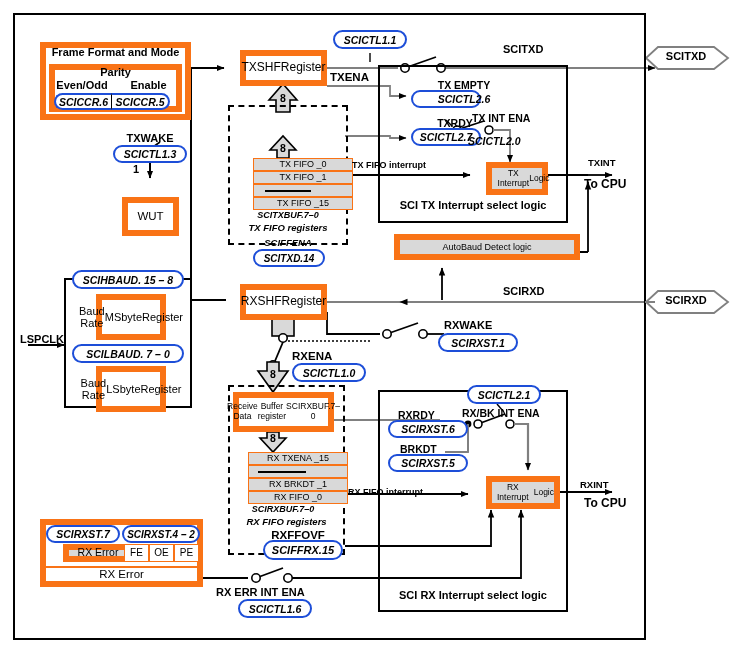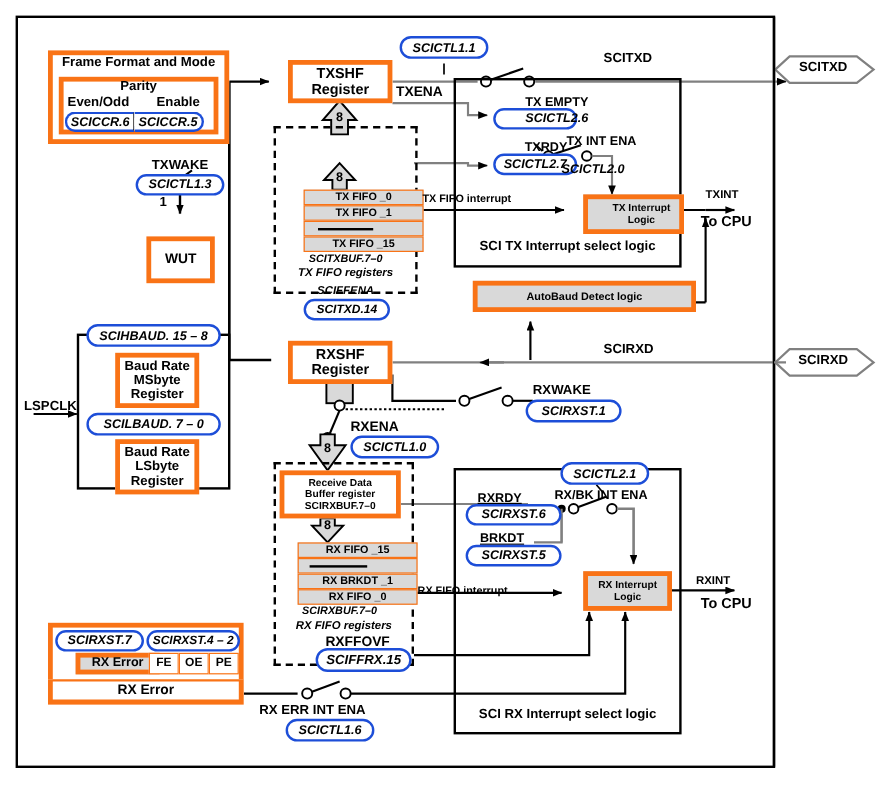--- a/index.html
+++ b/index.html
@@ -5,23 +5,23 @@
   html,body{margin:0;padding:0;background:#ffffff;}
   body{width:738px;height:654px;position:relative;overflow:hidden;
        font-family:"Liberation Sans", sans-serif;color:#000;}
   #stage{position:absolute;left:0;top:0;width:738px;height:654px;}
   svg{position:absolute;left:0;top:0;}
   .t{position:absolute;font-family:"Liberation Sans",sans-serif;font-weight:bold;
      color:#000;white-space:nowrap;line-height:1.05;}
   .it{font-style:italic;}
   .ctr{text-align:center;}
   
-  .box{position:absolute;box-sizing:border-box;background:#fff;border:4px solid #f97316;
-       display:flex;flex-direction:column;align-items:center;justify-content:center;
-       font-weight:bold;text-align:center;line-height:1.12;}
+  .box{position:absolute;box-sizing:border-box;background:#fff;border:6px solid #f97316;
+       display:flex;flex-direction:row;align-items:center;justify-content:center;
+       font-weight:normal;text-align:center;line-height:1.12;}
   .shaded{background:#d9d9d9;margin-left:15px;}
   .thin{border-width:1px;}
   .pill{position:absolute;box-sizing:border-box;border:2px solid #1d4ed8;border-radius:999px;
         background:#fff;display:flex;align-items:center;justify-content:center;
         font-style:italic;font-weight:bold;text-align:center;white-space:nowrap;}
   .dashbox{position:absolute;box-sizing:border-box;border:2px dashed #000;background:transparent;}
   .outer{position:absolute;box-sizing:border-box;border:2px solid #000;background:transparent;}
 </style>
 </head>
 <body>
@@ -196,21 +196,21 @@
 
   <div class="t" style="left:352px;top:161px;font-size:9px;">TX FIFO interrupt</div>
 
   <div class="outer" style="left:378px;top:65px;width:190px;height:158px;"></div>
   <div class="t ctr" style="left:419px;top:80px;width:90px;font-size:10.5px;">TX EMPTY</div>
   <div class="pill" style="left:411px;top:90px;width:70px;height:18px;font-size:10.5px;padding-left:36px;">SCICTL2.6</div>
   <div class="t ctr" style="left:415px;top:118px;width:80px;font-size:10.5px;">TXRDY</div>
   <div class="pill" style="left:411px;top:128px;width:70px;height:18px;font-size:10.5px;">SCICTL2.7</div>
   <div class="t" style="left:472px;top:113px;font-size:10.5px;">TX INT ENA</div>
   <div class="t it" style="left:468px;top:136px;font-size:10.5px;">SCICTL2.0</div>
-  <div class="box shaded" style="left:471px;top:162px;width:84px;height:33px;font-size:8.5px;padding-left:13px;">
+  <div class="box shaded" style="left:471px;top:162px;width:62px;height:33px;font-size:8.5px;padding-left:13px;">
     <span>TX Interrupt</span>
     <span>Logic</span>
   </div>
   <div class="t ctr" style="left:378px;top:200px;width:190px;font-size:11px;">SCI TX Interrupt select logic</div>
 
   <div class="t" style="left:588px;top:158px;font-size:9.5px;">TXINT</div>
   <div class="t" style="left:584px;top:178px;font-size:12px;">To CPU</div>
 
   <div class="box shaded" style="left:379px;top:234px;width:186px;height:26px;font-size:9px;">AutoBaud Detect logic</div>
 
@@ -229,21 +229,21 @@
   <div class="t ctr" style="left:262px;top:369px;width:22px;font-size:10.5px;">8</div>
   <div class="t ctr" style="left:262px;top:433px;width:22px;font-size:10.5px;">8</div>
 
   <div class="dashbox" style="left:228px;top:385px;width:117px;height:170px;"></div>
   <div class="box" style="left:233px;top:392px;width:101px;height:40px;font-size:8.5px;">
     <span>Receive Data</span>
     <span>Buffer register</span>
     <span>SCIRXBUF.7–0</span>
   </div>
 
-  <div class="box shaded thin" style="left:233px;top:452px;width:100px;height:13px;font-size:9px;">RX FIFO _15</div>
+  <div class="box shaded thin" style="left:233px;top:452px;width:100px;height:13px;font-size:9px;">RX TXENA _15</div>
   <div class="box shaded thin" style="left:233px;top:465px;width:100px;height:13px;font-size:9px;"></div>
   <div class="box shaded thin" style="left:233px;top:478px;width:100px;height:13px;font-size:9px;">RX BRKDT _1</div>
   <div class="box shaded thin" style="left:233px;top:491px;width:100px;height:13px;font-size:9px;">RX FIFO _0</div>
   <div style="position:absolute;left:258px;top:471px;width:48px;height:2px;background:#000;"></div>
 
   <div class="t ctr it" style="left:233px;top:505px;width:100px;font-size:9px;">SCIRXBUF.7–0</div>
   <div class="t ctr it" style="left:228px;top:517px;width:117px;font-size:9.5px;">RX FIFO registers</div>
   <div class="t ctr" style="left:243px;top:529px;width:110px;font-size:11.5px;">RXFFOVF</div>
   <div class="pill" style="left:263px;top:540px;width:80px;height:20px;font-size:11px;">SCIFFRX.15</div>
 

